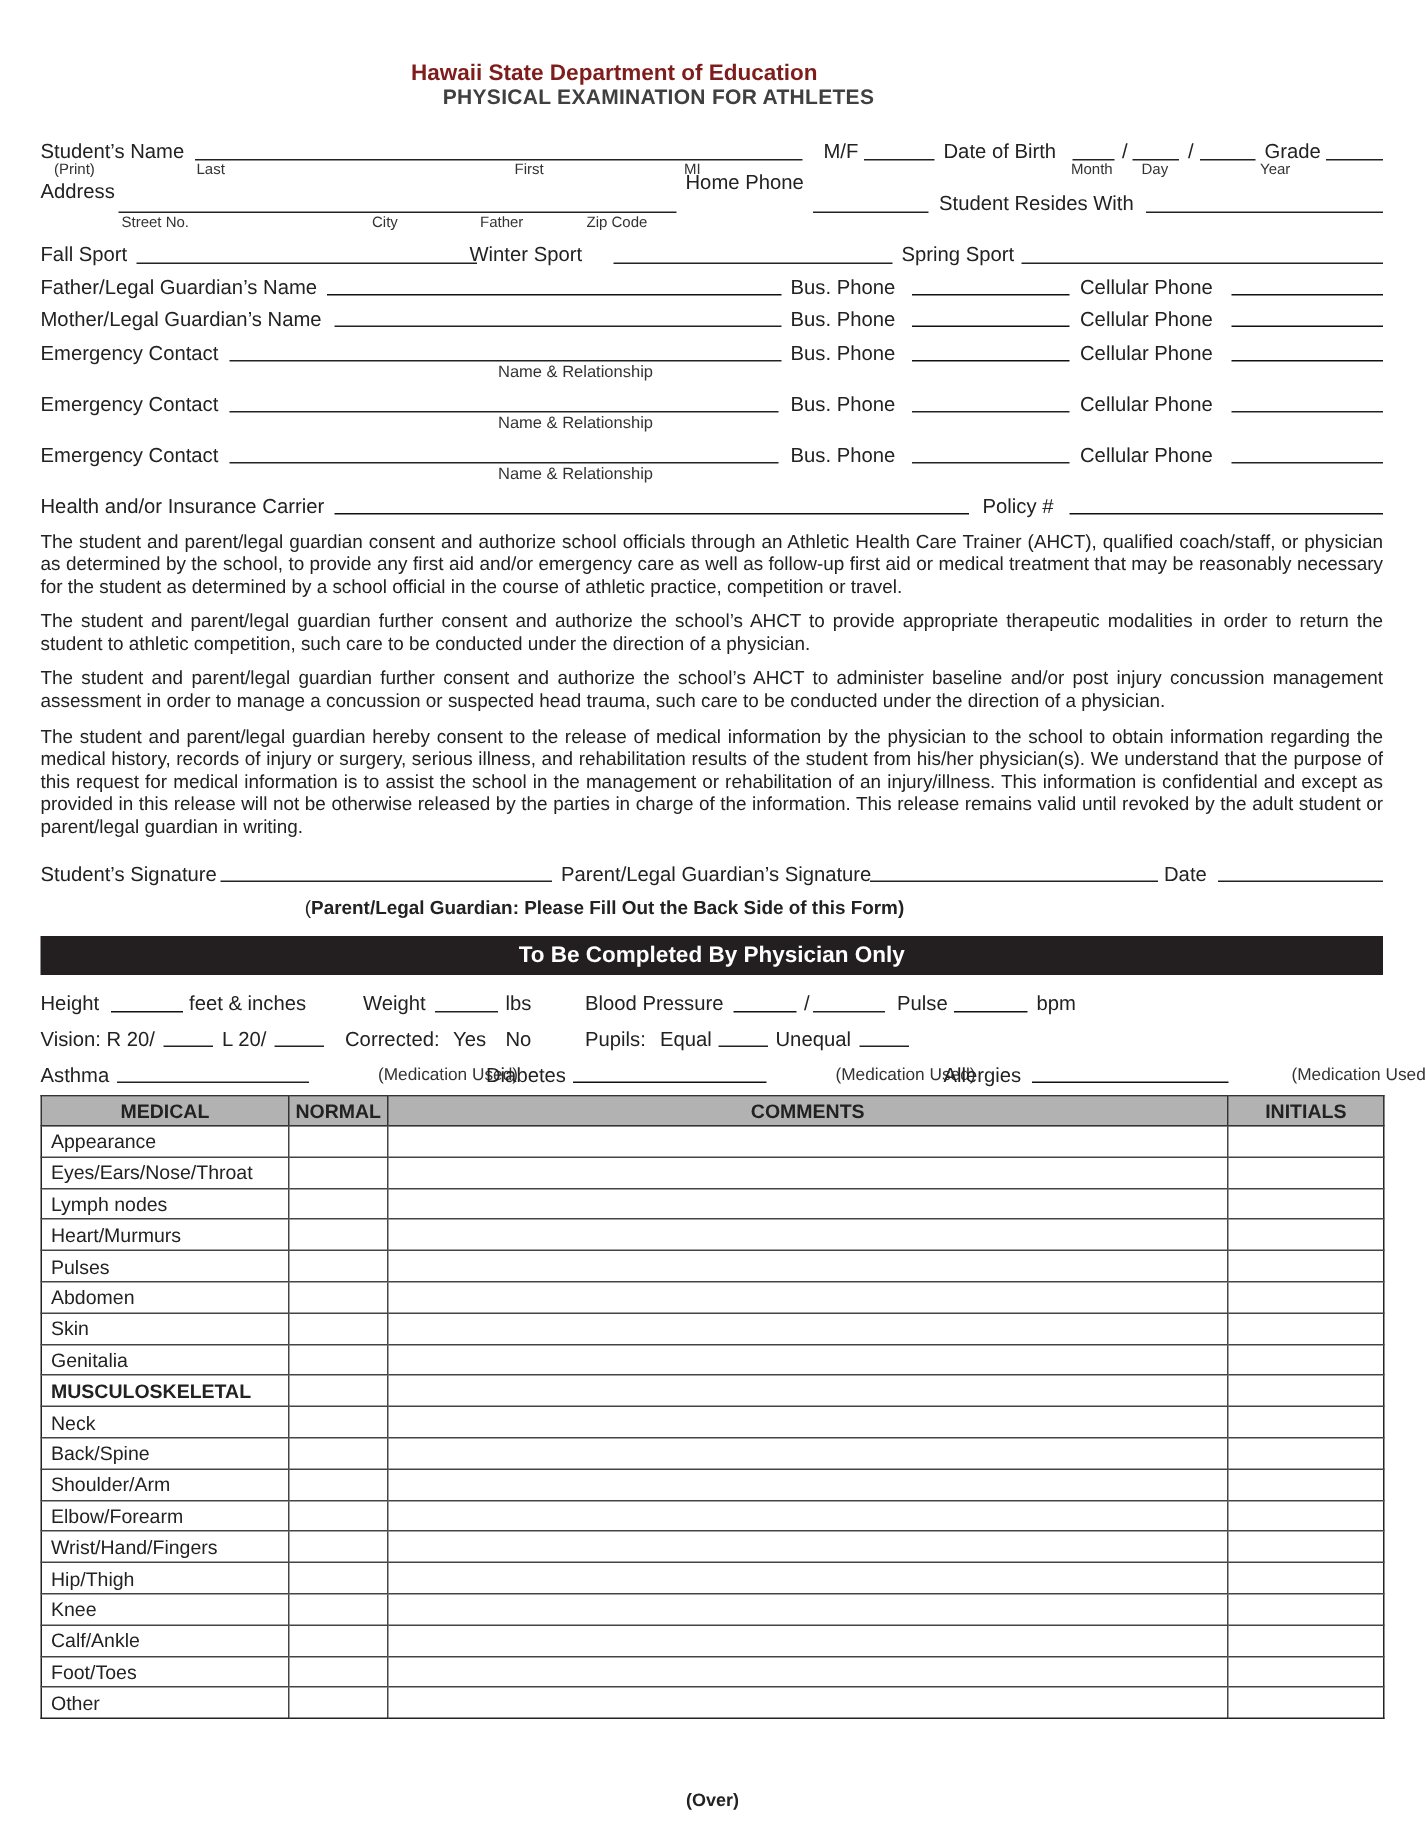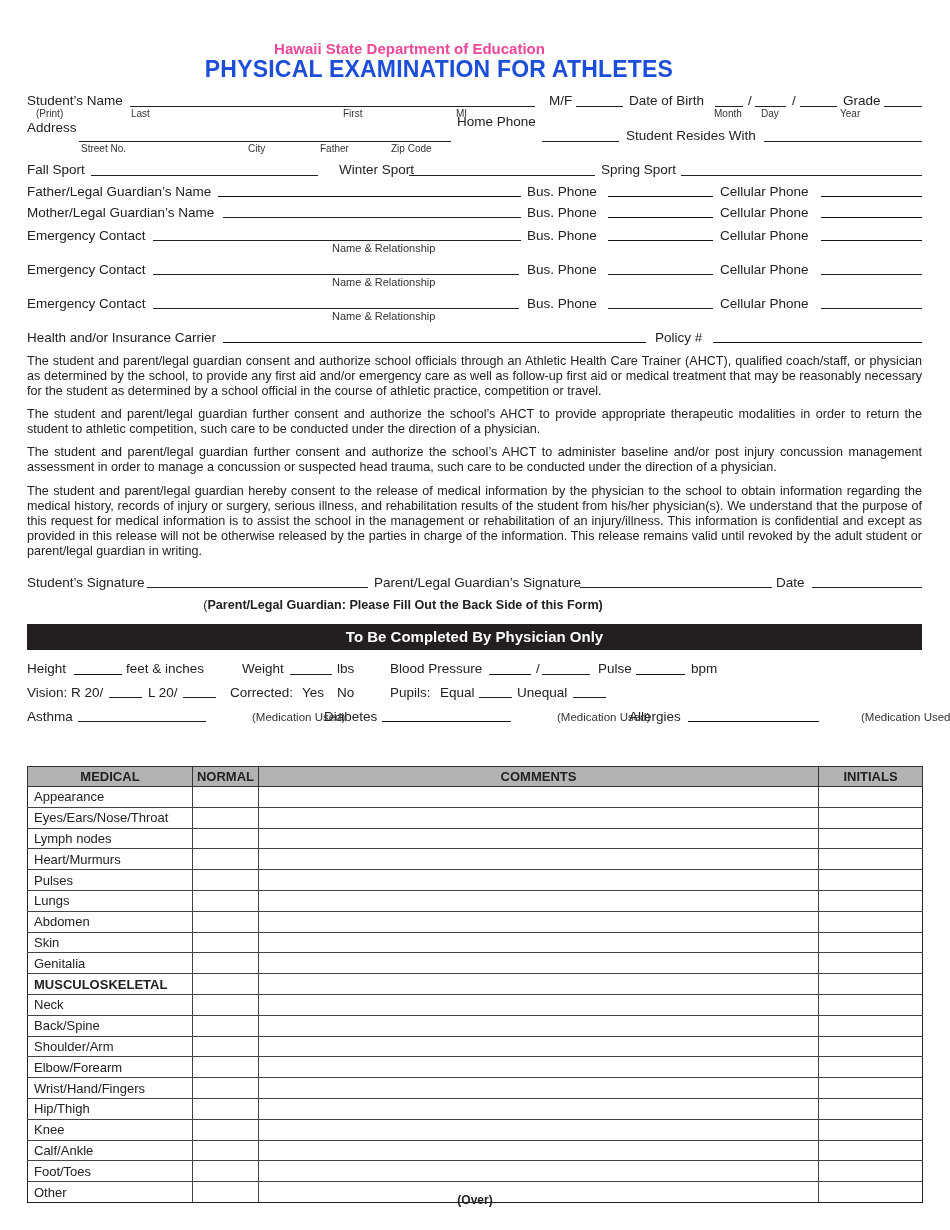--- a/index.html
+++ b/index.html
@@ -5,30 +5,30 @@
   html, body { margin: 0; padding: 0; background: #ffffff; }
   body { width: 950px; height: 1230px; position: relative; overflow: hidden;
          font-family: "Liberation Sans", "DejaVu Sans", sans-serif; color: #222; }
   .abs { position: absolute; white-space: nowrap; }
   .t13 { font-size: 13.5px; line-height: 16px; }
   .t10 { font-size: 10px; line-height: 12px; color: #333; }
   .t11 { font-size: 11px; line-height: 13px; color: #333; margin-left: 40px; }
   .line { position: absolute; height: 0; border-bottom: 1px solid #222; }
   .line.dark { border-bottom: 1.5px solid #111; }
   .title1 { position: absolute; left: 0; width: 819px; top: 40px; text-align: center;
-            font-size: 15px; font-weight: bold; color: #ec4899; }
+            font-size: 15px; font-weight: bold; color: #7f1d1d; }
   .title2 { position: absolute; left: 0; width: 878px; top: 56px; text-align: center;
-            font-size: 23px; font-weight: bold; color: #1d4ed8; letter-spacing: 0.2px; }
+            font-size: 14px; font-weight: bold; color: #404040; letter-spacing: 0.2px; }
   .para { position: absolute; left: 27px; width: 895px; font-size: 12.6px; line-height: 15px;
           text-align: justify; color: #222; }
   .banner { position: absolute; left: 27px; top: 624px; width: 895px; height: 26px;
             background: #231f20; color: #fff; font-weight: bold; font-size: 15px;
             text-align: center; line-height: 26px; }
   table.med { position: absolute; left: 27px; top: 730px; width: 896px; border-collapse: collapse;
-              font-size: 13px; margin-top: 36px; }
+              font-size: 13px; }
   table.med th { background: #b2b2b2; font-weight: bold; height: 19px; padding: 0;
                  border: 1.5px solid #333; color: #222; }
   table.med td { height: 19.8px; padding: 0 0 0 6px; border: 1px solid #444; color: #222; }
   table.med td.cell { padding: 0; }
   table.med tr td:first-child { border-left: 1.5px solid #222; }
   table.med tr td:last-child { border-right: 1.5px solid #222; }
   table.med tr:last-child td { border-bottom: 1.5px solid #222; }
   .bold { font-weight: bold; }
   .over { position: absolute; left: 0; width: 950px; top: 1193px; text-align: center;
           font-size: 12px; font-weight: bold; color: #222; }
@@ -65,21 +65,21 @@
 <span class="abs t10" style="left:248px;top:143px">City</span>
 <span class="abs t10" style="left:320px;top:143px">Father</span>
 <span class="abs t10" style="left:391px;top:143px">Zip Code</span>
 <span class="abs t13" style="left:457px;top:114px">Home Phone</span>
 <div class="line" style="left:542px;top:141px;width:77px"></div>
 <span class="abs t13" style="left:626px;top:128px">Student Resides With</span>
 <div class="line" style="left:764px;top:141px;width:158px"></div>
 
 <span class="abs t13" style="left:27px;top:162px">Fall Sport</span>
 <div class="line" style="left:91px;top:175px;width:227px"></div>
-<span class="abs t13" style="left:339px;top:162px">Winter Sport</span>
+<span class="abs t13" style="left:313px;top:162px">Winter Sport</span>
 <div class="line" style="left:409px;top:175px;width:186px"></div>
 <span class="abs t13" style="left:601px;top:162px">Spring Sport</span>
 <div class="line" style="left:681px;top:175px;width:241px"></div>
 
 <span class="abs t13" style="left:27px;top:184px">Father/Legal Guardian’s Name</span>
 <div class="line dark" style="left:218px;top:196px;width:303px"></div>
 <span class="abs t13" style="left:527px;top:184px">Bus. Phone</span>
 <div class="line dark" style="left:608px;top:196px;width:105px"></div>
 <span class="abs t13" style="left:720px;top:184px">Cellular Phone</span>
 <div class="line dark" style="left:821px;top:196px;width:101px"></div>
@@ -212,26 +212,20 @@
         <td class="cell"></td>
         <td class="cell"></td>
       </tr>
       <tr>
         <td>Pulses</td>
         <td class="cell"></td>
         <td class="cell"></td>
         <td class="cell"></td>
       </tr>
       <tr>
-        <td>Lungs</td>
-        <td class="cell"></td>
-        <td class="cell"></td>
-        <td class="cell"></td>
-      </tr>
-      <tr>
         <td>Abdomen</td>
         <td class="cell"></td>
         <td class="cell"></td>
         <td class="cell"></td>
       </tr>
       <tr>
         <td>Skin</td>
         <td class="cell"></td>
         <td class="cell"></td>
         <td class="cell"></td>

